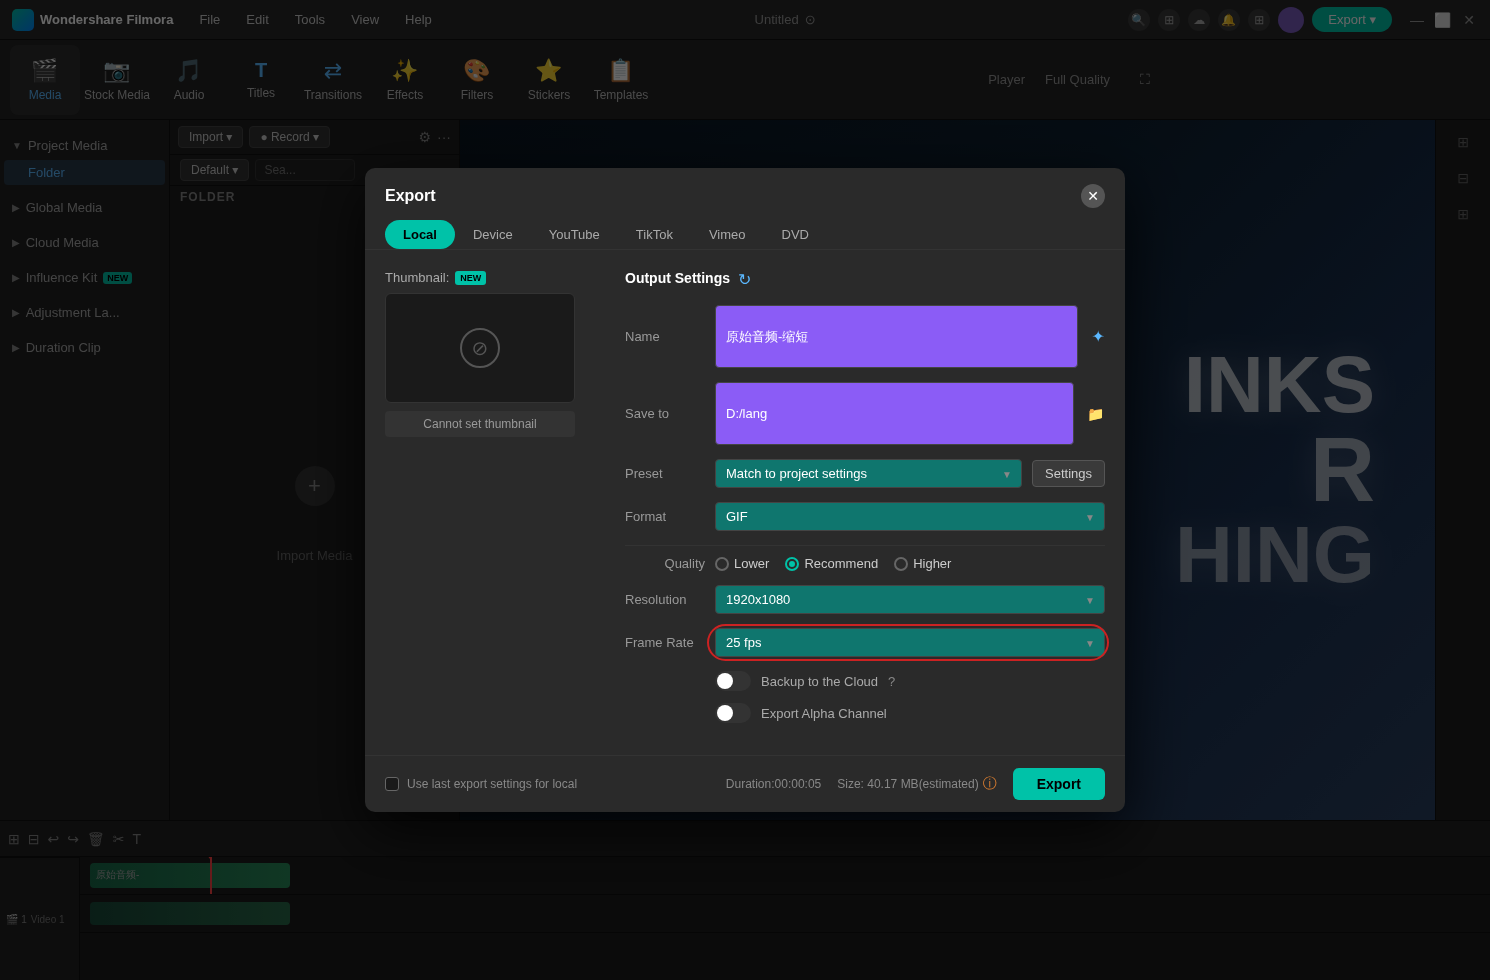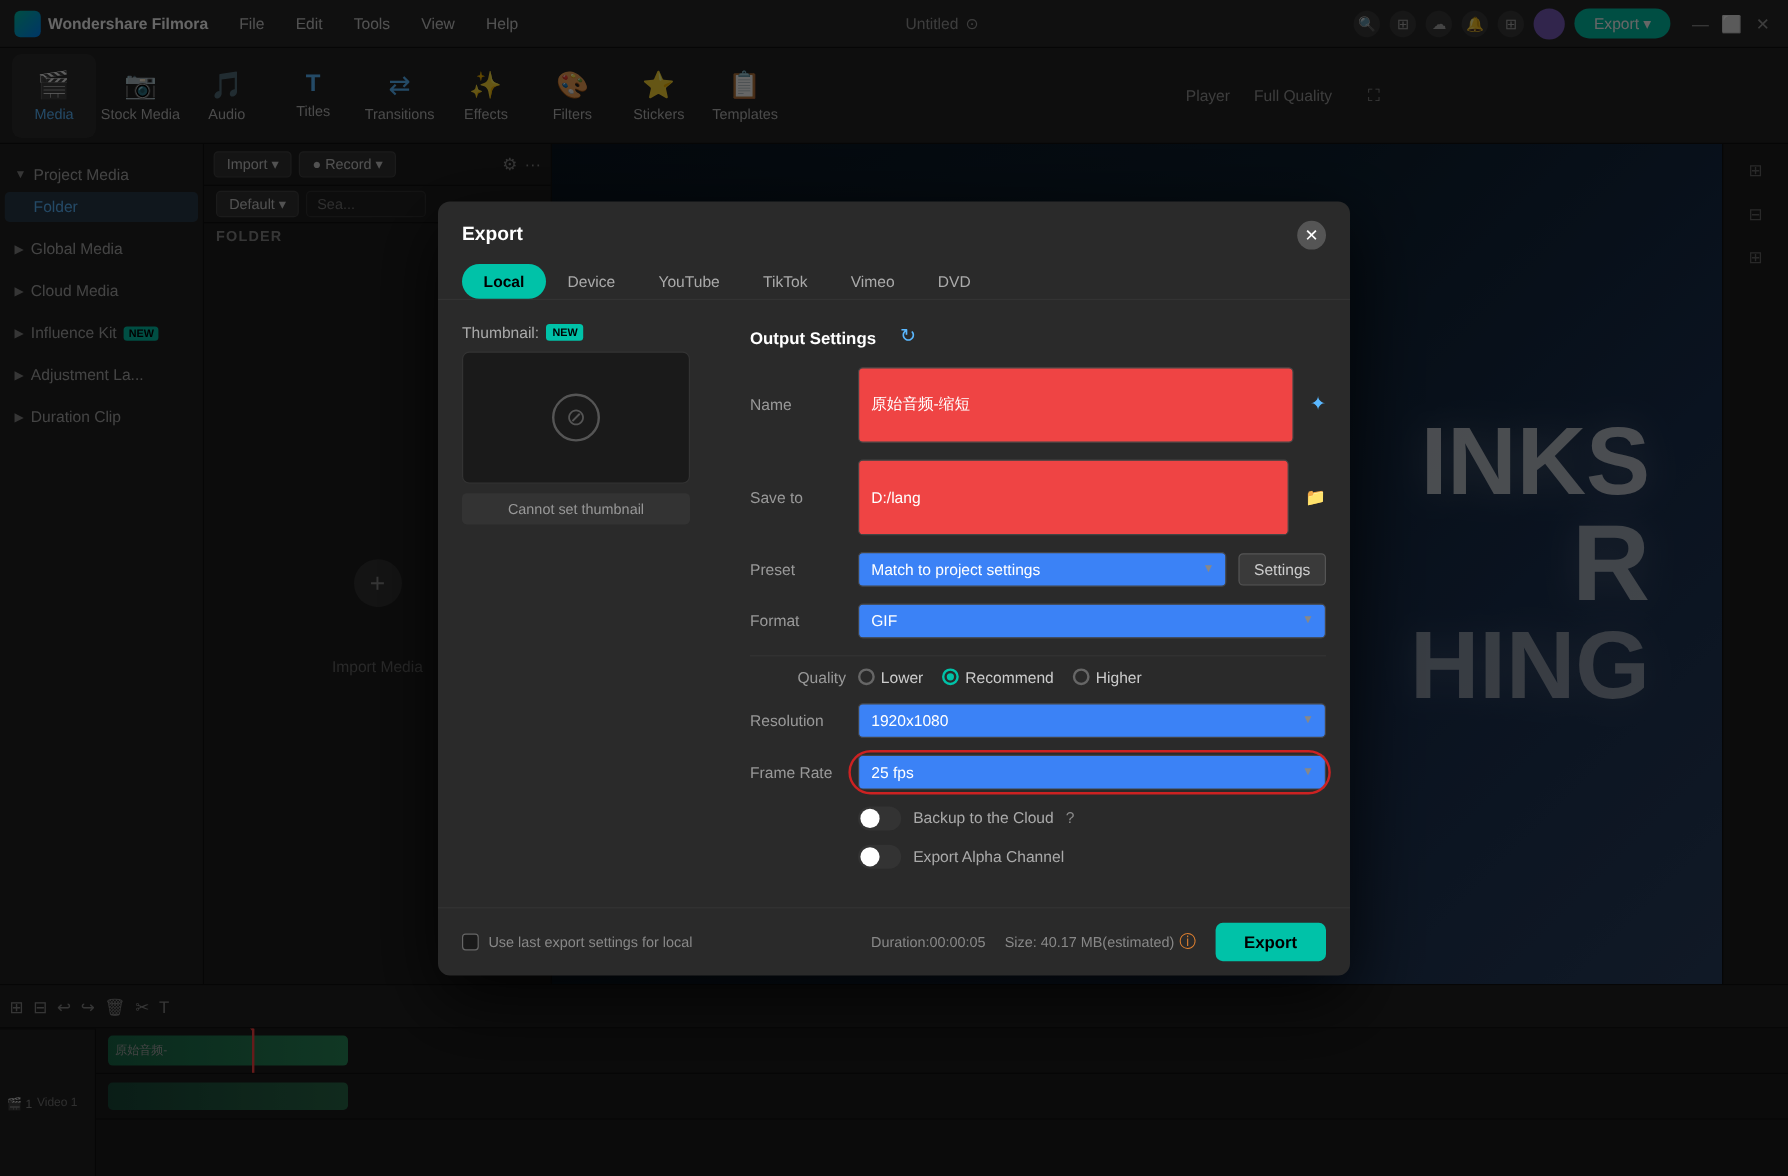--- a/index.html
+++ b/index.html
@@ -289,38 +289,38 @@
     .thumbnail-btn {
       width: 190px; margin-top: 8px;
       background: #333; color: #999; border: none;
       padding: 6px 0; border-radius: 4px; font-size: 12px; cursor: pointer;
       text-align: center;
     }
     .output-section {
       flex: 1; padding-left: 20px;
     }
     .output-header {
-      display: flex; align-items: flex-end; gap: 20px; margin-bottom: 16px;
+      display: flex; align-items: flex-start; gap: 8px; margin-bottom: 16px;
     }
     .output-title { color: #fff; font-size: 14px; font-weight: 600; }
     .output-refresh-icon { color: #5bb8ff; font-size: 16px; cursor: pointer; }
     .form-row {
       display: flex; align-items: center; margin-bottom: 14px; gap: 10px;
     }
     .form-label { width: 80px; font-size: 13px; color: #999; flex-shrink: 0; }
     .form-input {
-      flex: 1; background: #ef4444; border: 1px solid #444; border-radius: 4px;
+      flex: 1; background: #8b5cf6; border: 1px solid #444; border-radius: 4px;
       padding: 23px 10px; color: #fff; font-size: 13px;
     }
     .form-icon { color: #888; font-size: 14px; cursor: pointer; margin-left: 4px; }
     .form-select-wrap {
       flex: 1; position: relative;
     }
     .form-select-wrap select {
-      width: 100%; background: #3b82f6; border: 1px solid #444; border-radius: 4px;
+      width: 100%; background: #0f766e; border: 1px solid #444; border-radius: 4px;
       padding: 6px 30px 6px 10px; color: #fff; font-size: 13px;
       appearance: none; cursor: pointer;
     }
     .form-select-arrow {
       position: absolute; right: 10px; top: 50%; transform: translateY(-50%);
       color: #888; font-size: 10px; pointer-events: none;
     }
     .settings-btn {
       background: #3a3a3a; color: #ccc; border: 1px solid #555;
       padding: 5px 12px; border-radius: 4px; font-size: 13px; cursor: pointer;

